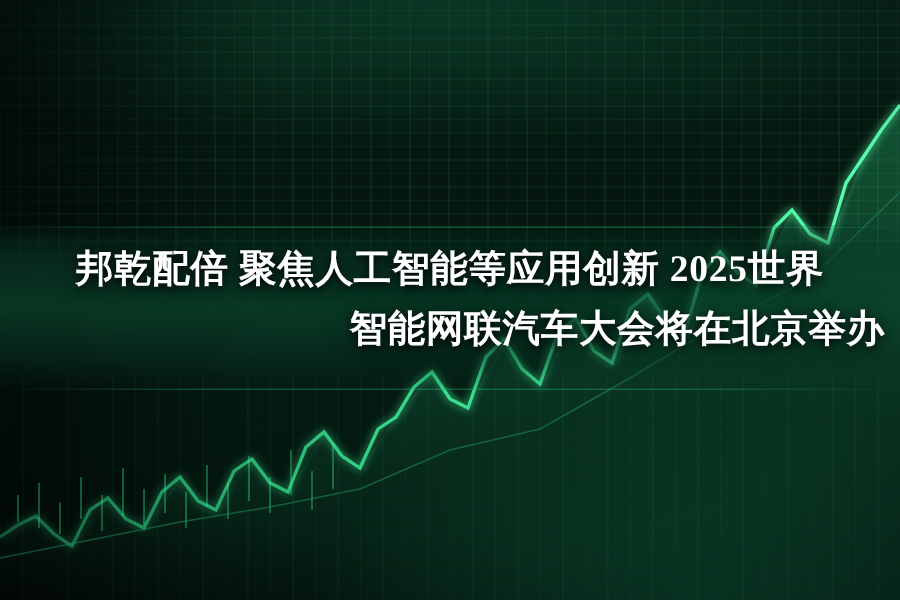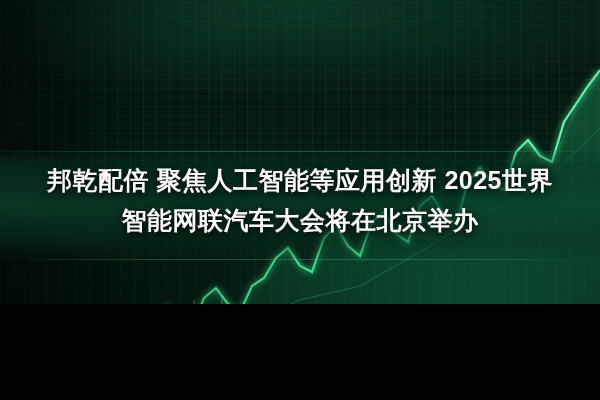--- a/index.html
+++ b/index.html
@@ -3,24 +3,24 @@
 <meta charset="utf-8">
 <style>
   html, body {
     margin: 0;
     padding: 0;
     background: #000;
   }
   #stage {
     position: relative;
     width: 600px;
-    height: 304px;
+    height: 400px;
     overflow: hidden;
     background: #c2410c;
-    font-family: Liberation Sans, sans-serif;
+    font-family: Liberation Serif, serif;
   }
 
   
   .bg-base {
     position: absolute;
     inset: 0;
     background:
       linear-gradient(180deg, #061b12 0%, #05170f 38%, #041a12 55%, #03120c 100%);
   }
   .bg-top-glow {
@@ -125,21 +125,21 @@
     top: 160px;
     text-align: center;
     color: #ffffff;
     font-size: 25px;
     line-height: 40px;
     font-weight: 700;
     letter-spacing: 0.5px;
     text-shadow: 0 2px 6px rgba(0,0,0,0.85), 0 0 18px rgba(0,0,0,0.5);
     padding: 0 10px;
   }
-  .headline .l2 { display: block; }
+  .headline .l2 { display: block; text-align: right; }
 </style>
 </head>
 <body>
 
 <div id="stage">
 
   <div class="bg-base"></div>
   <div class="grid-cols"></div>
   <div class="grid-rows"></div>
   <div class="bg-top-glow"></div>

